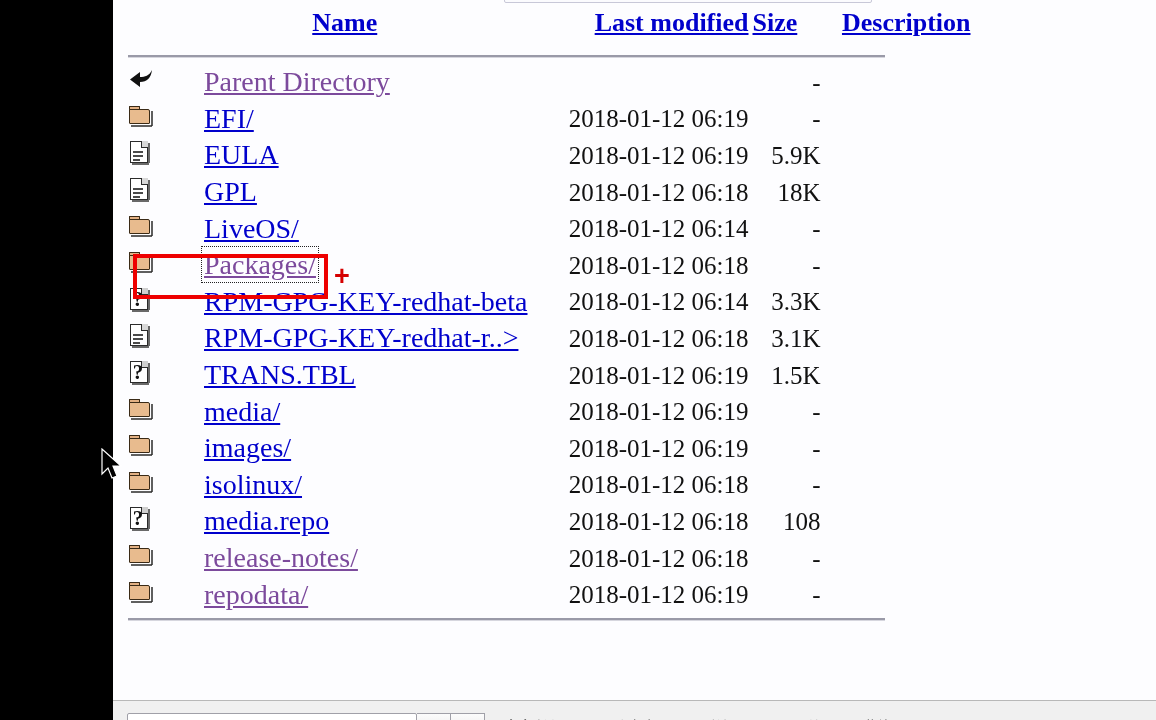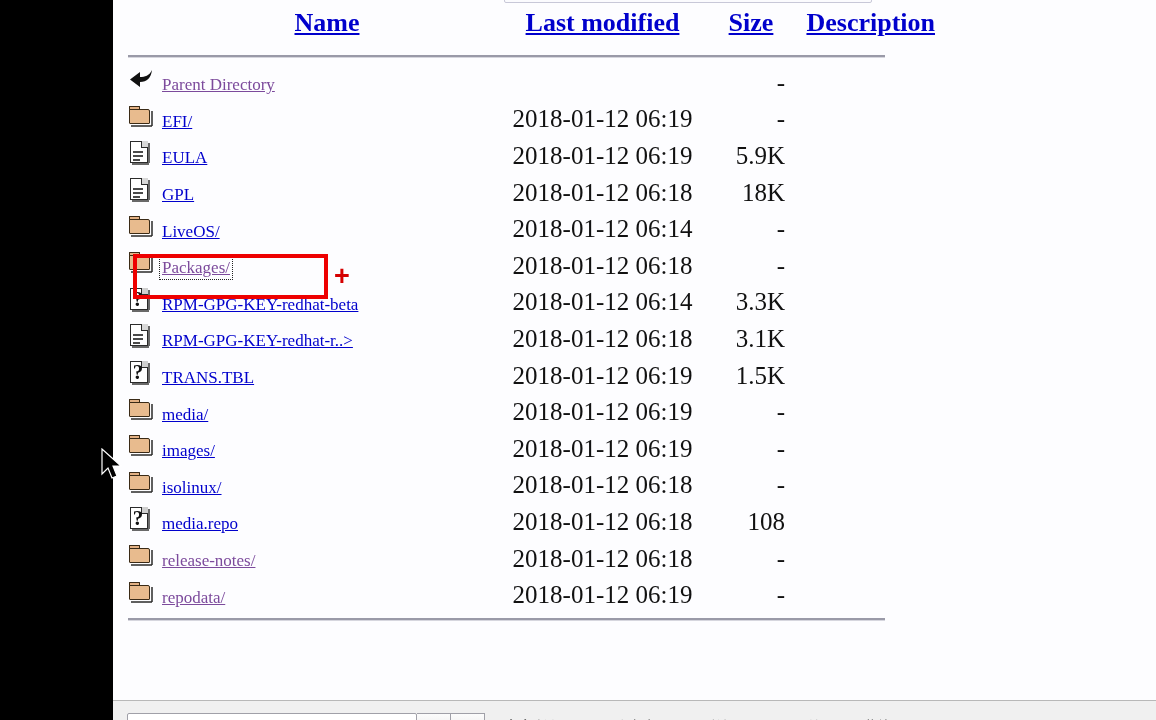--- a/index.html
+++ b/index.html
@@ -58,58 +58,59 @@
 
   table.dirlist td, table.dirlist th {
     padding: 0;
     vertical-align: middle;
     white-space: nowrap;
   }
 
   
   .col-icon   { width: 34px; }
   .col-name   { width: 330px; }
-  .col-date   { width: 225px; text-align: center; padding-right: 4px !important; }
+  .col-date   { width: 225px; text-align: right; padding-right: 4px !important; }
   .col-size   { width: 68px;  text-align: right; }
   .col-desc   { width: 150px; }
 
   
   thead th {
     font-weight: bold;
     padding-bottom: 10px !important;
     height: 44px;
   }
   thead th a {
     color: #0000cc;
     text-decoration: underline;
     font-weight: bold;
   }
   .th-name  { text-align: center; }
   .th-date  { }
-  .th-size  { text-align: center; }
+  .th-size  { text-align: left; }
   .th-desc  { text-align: right; padding-left: 2px !important; }
 
   .hr-row td {
     padding: 0 !important;
     height: 14px;
   }
   .hr-line {
     height: 3px;
     width: 757px;
     background: linear-gradient(to bottom, #9a9aa8 0%, #9a9aa8 50%, #d6d6de 50%, #d6d6de 100%);
     margin: 5px 0 6px 0;
   }
 
   tbody tr { height: 36.6px; }
   tbody td { height: 36.6px; }
 
   a.fname {
     color: #0000cc;
     text-decoration: underline;
-    font-size: 17px;
+    font-size: 28px;
+    margin-left: 42px;
   }
   a.fname.visited { color: #7c4a9c; }
 
   
   a.fname.focused {
     outline: 1px dotted #222;
     outline-offset: 2px;
     color: #7c4a9c;
   }
 

